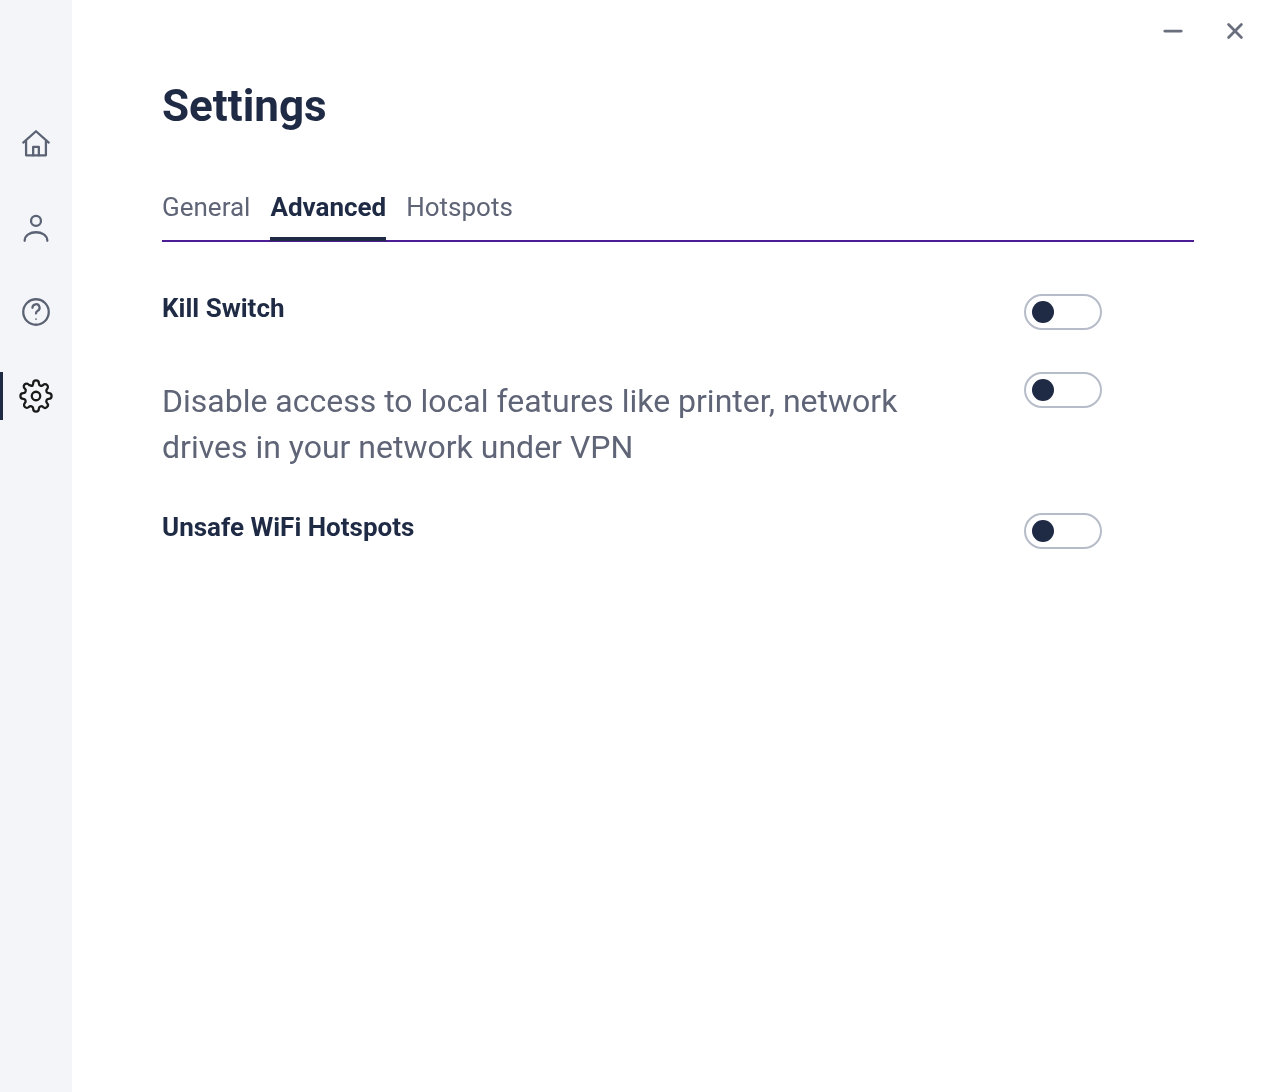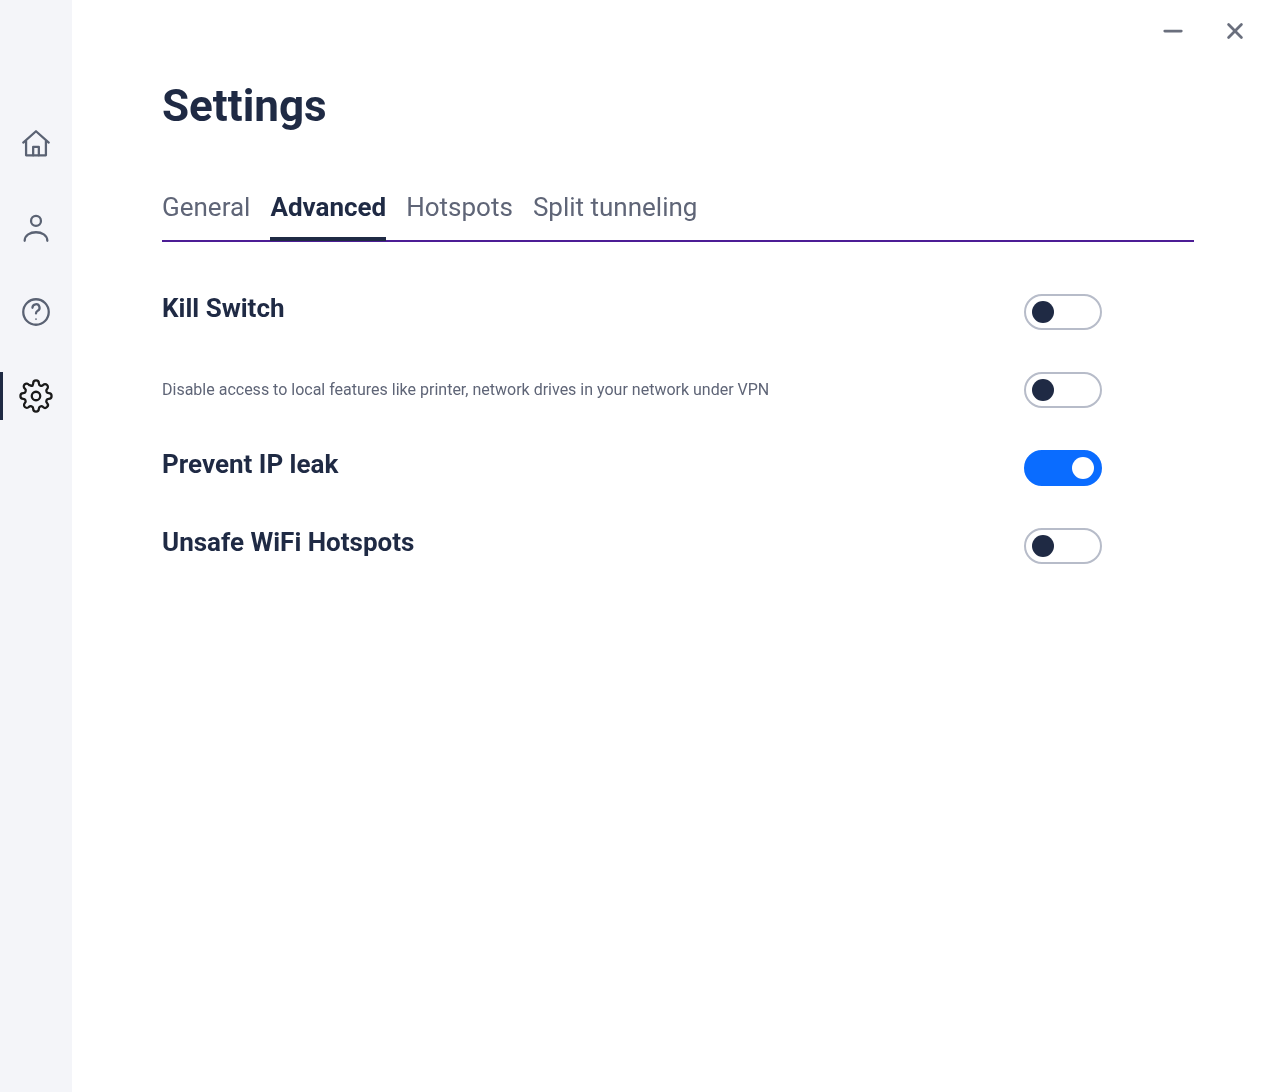--- a/index.html
+++ b/index.html
@@ -107,21 +107,21 @@
       margin-bottom: 40px;
     }
     .setting-text { max-width: 780px; }
     .setting-title {
       font-size: 26px;
       font-weight: 700;
       color: #1f2a44;
       line-height: 1.3;
     }
     .setting-desc {
-      font-size: 16px;
+      font-size: 32px;
       color: #5f6577;
       line-height: 1.45;
       margin-top: 8px;
     }
 
     .toggle {
       width: 78px;
       height: 36px;
       border: 2px solid #b7bcc9;
       border-radius: 20px;
@@ -197,21 +197,20 @@
         </svg>
     </span>
   </div>
 
   <h1 class="page-title">Settings</h1>
 
   <div class="tabs">
     <div class="tab">General</div>
     <div class="tab active">Advanced</div>
     <div class="tab">Hotspots</div>
-    <div class="tab">Split tunneling</div>
   </div>
 
   <div class="settings-list">
 
     <div class="setting-row">
       <div class="setting-text">
         <div class="setting-title">Kill Switch</div>
       </div>
       <div class="toggle">
           <div class="knob"></div>
@@ -220,28 +219,20 @@
 
     <div class="setting-row">
       <div class="setting-text">
         <div class="setting-desc">Disable access to local features like printer, network drives in your network under VPN</div>
       </div>
       <div class="toggle">
           <div class="knob"></div>
         </div>
     </div>
 
-    <div class="setting-row">
-      <div class="setting-text">
-        <div class="setting-title">Prevent IP leak</div>
-      </div>
-      <div class="toggle on">
-          <div class="knob"></div>
-        </div>
-    </div>
 
 
     <div class="setting-row">
       <div class="setting-text">
         <div class="setting-title">Unsafe WiFi Hotspots</div>
       </div>
       <div class="toggle">
           <div class="knob"></div>
         </div>
     </div>

